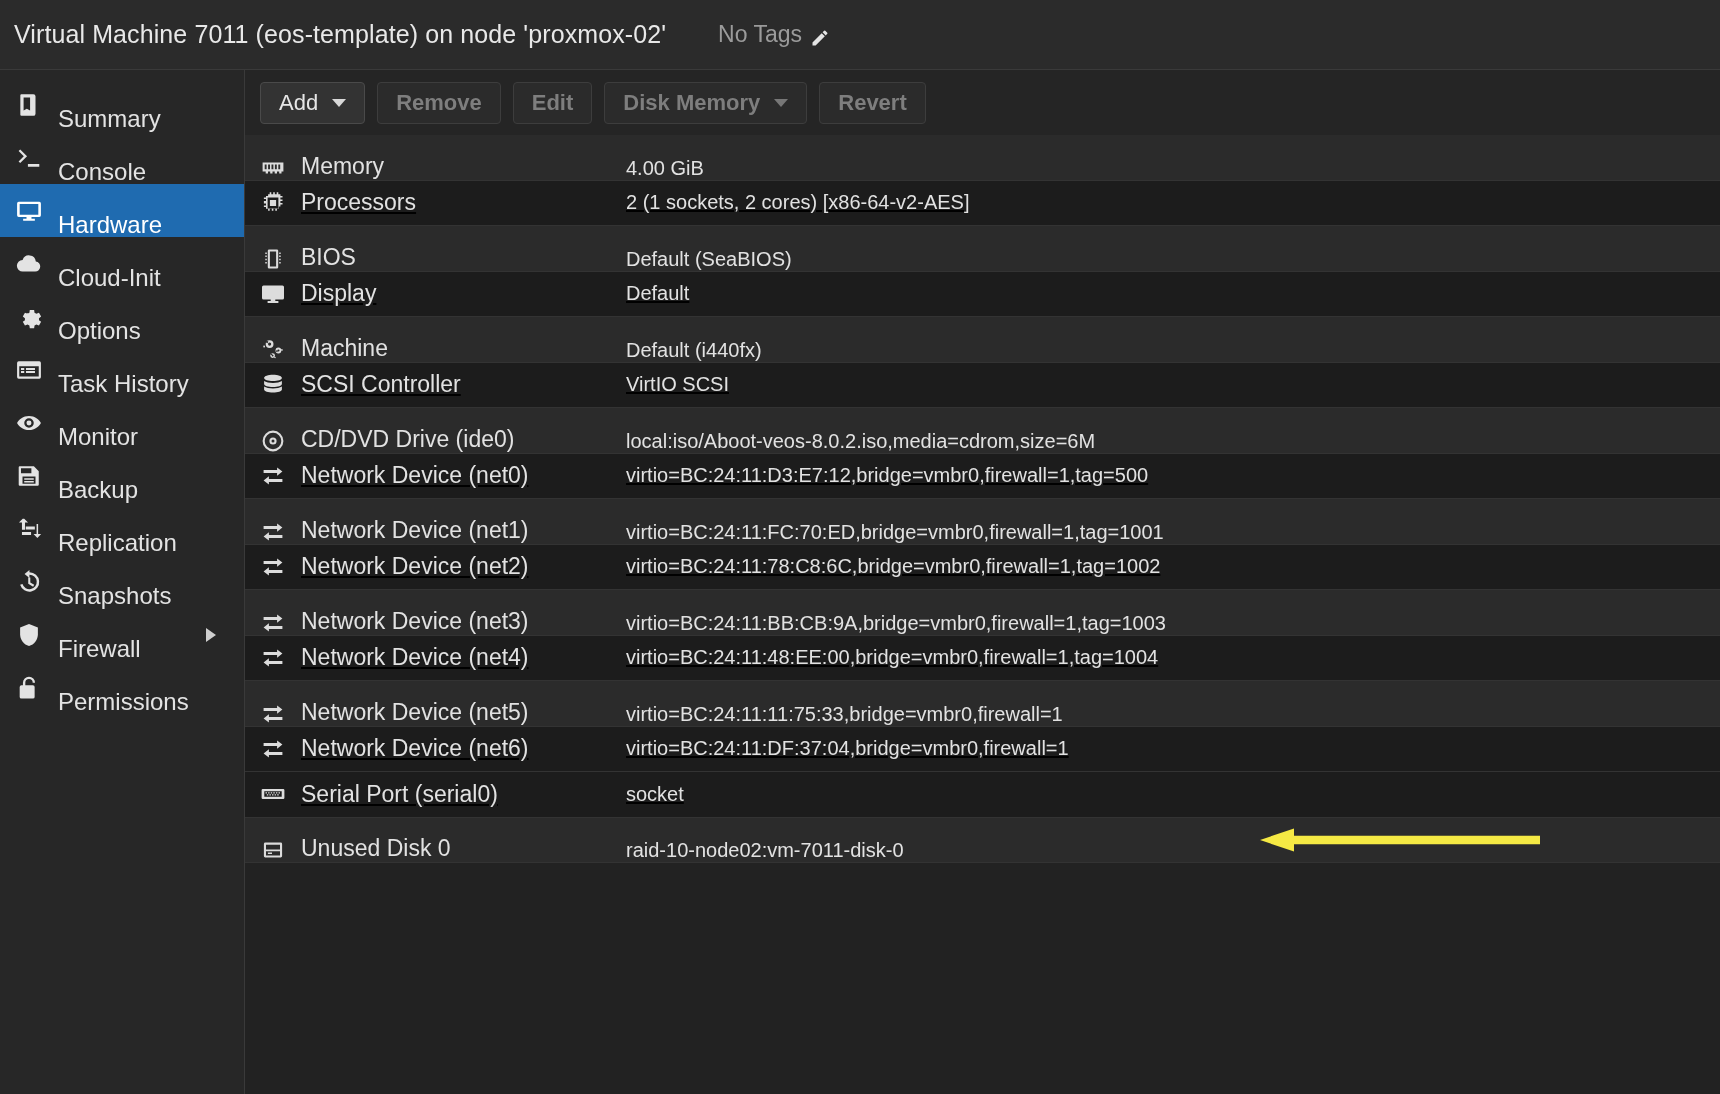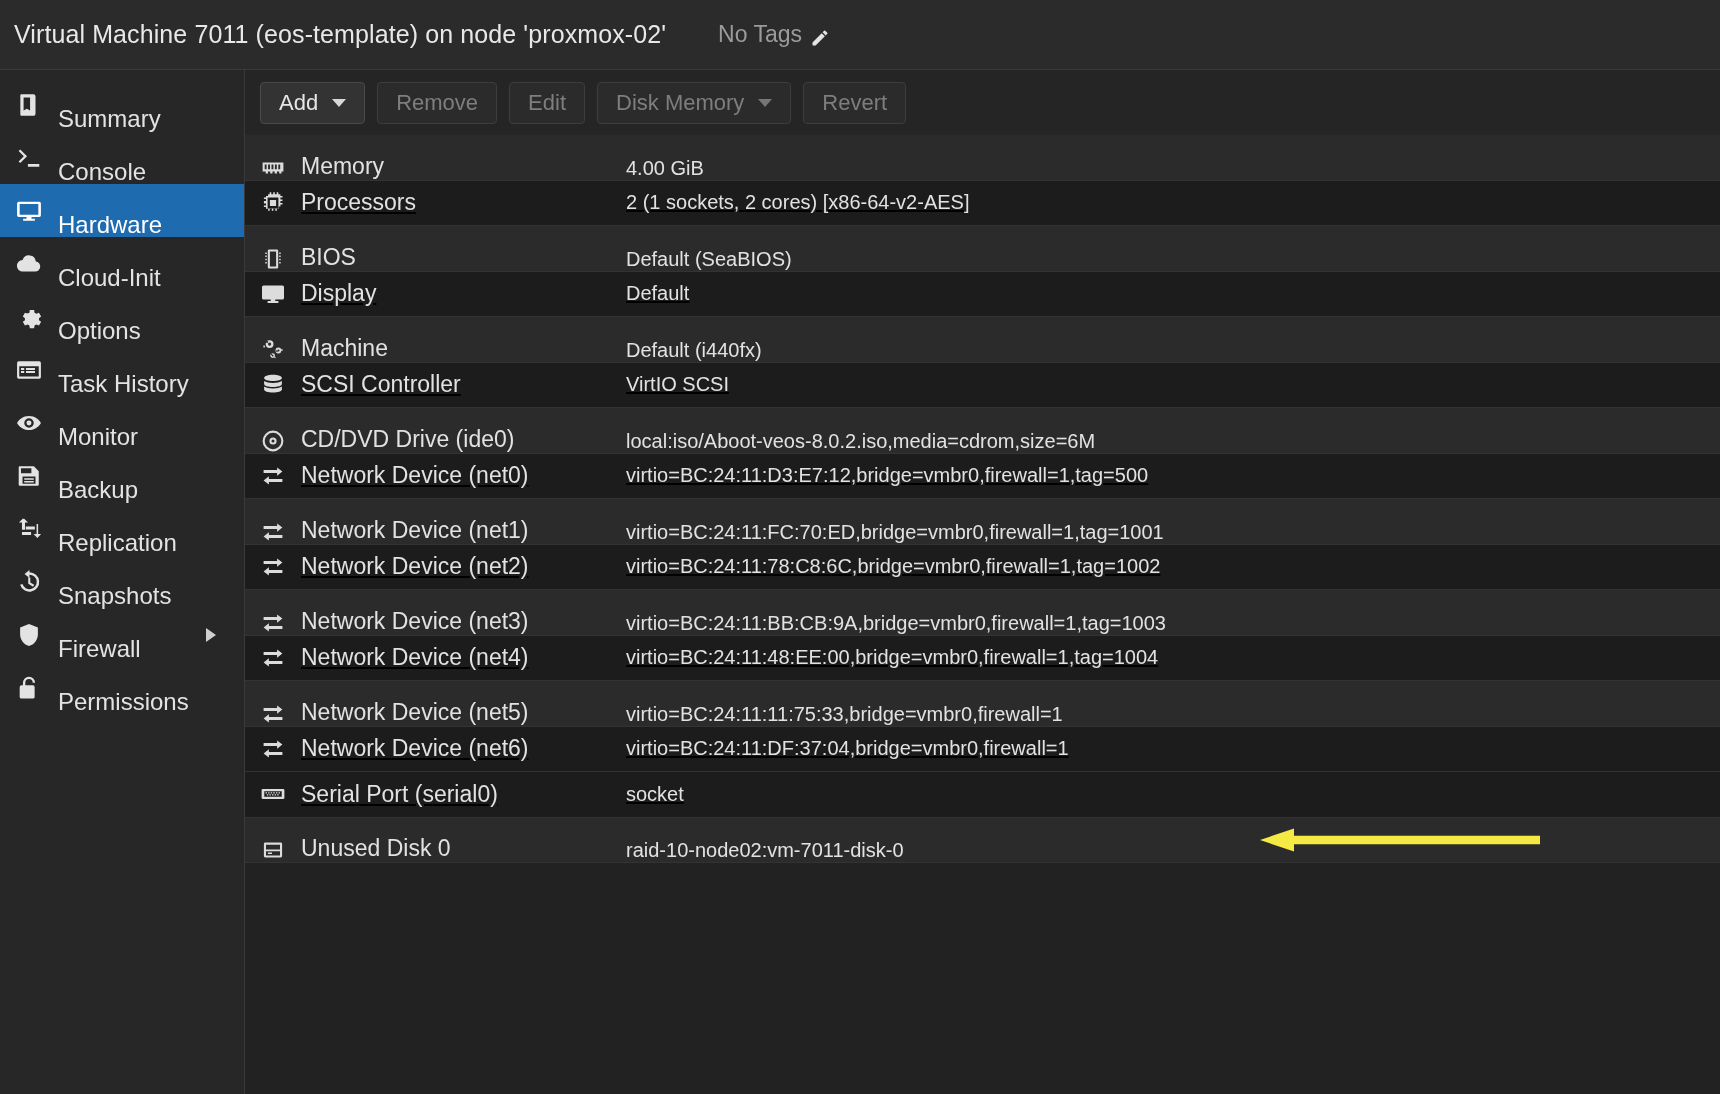--- a/index.html
+++ b/index.html
@@ -85,20 +85,21 @@
     color:#e6e6e6;
     font-size:22px;
     white-space:nowrap;
     cursor:pointer;
   }
   .tbtn.disabled {
     background:#2b2b2b;
     border-color:#3d3d3d;
     color:#7e7e7e;
     cursor:default;
+    font-weight:bold;
   }
   .caret {
     width:0; height:0;
     border-top:8px solid currentColor;
     border-left:7px solid transparent;
     border-right:7px solid transparent;
     opacity:.92;
   }
 
   

